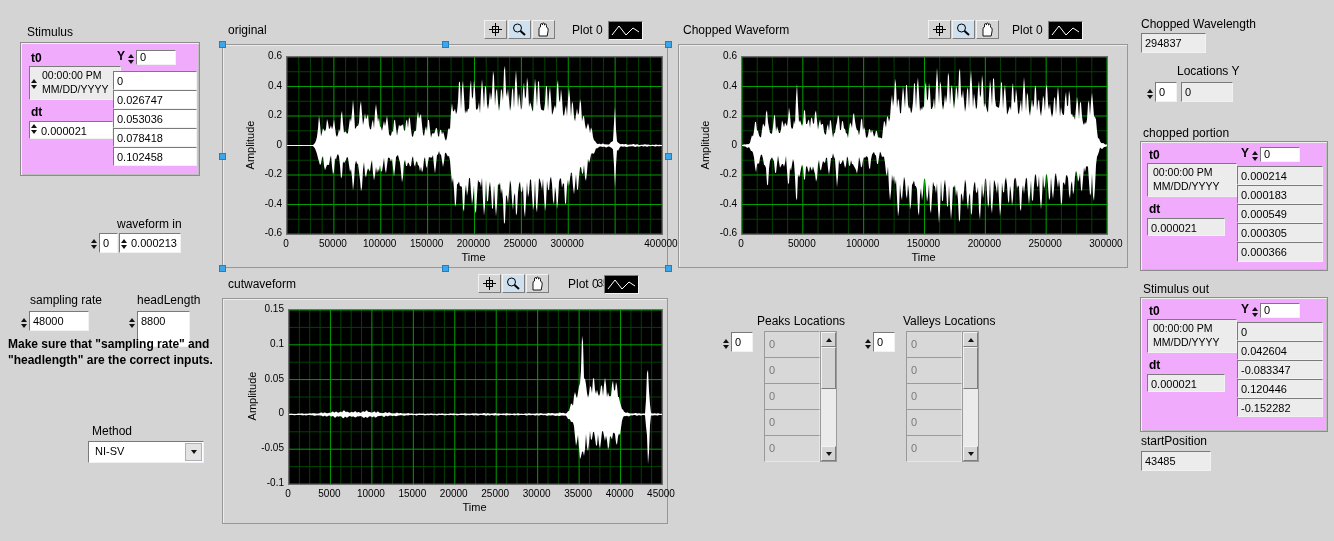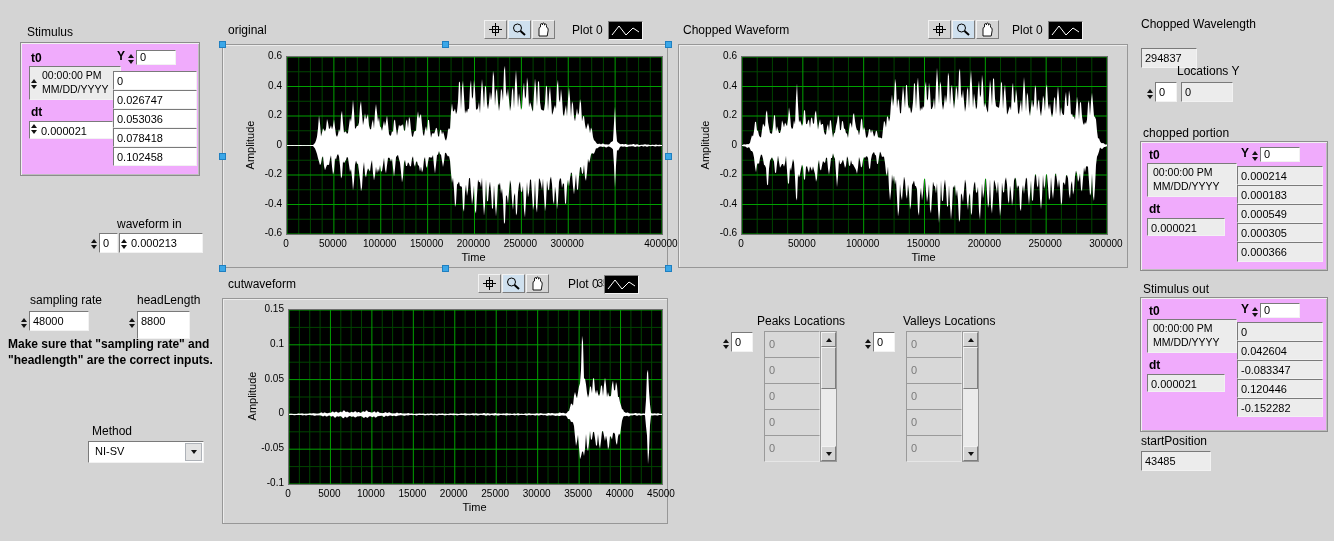--- a/index.html
+++ b/index.html
@@ -80,41 +80,41 @@
     <div class="field" style="left:92px;top:85px;width:84px;height:19px"><span>0.078418</span></div>
     <div class="field" style="left:92px;top:104px;width:84px;height:19px"><span>0.102458</span></div>
   </div>
 
   <span class="lbl" style="left:117px;top:217px">waveform in</span>
   <div class="spin-col" style="left:90px;top:236px">
       <div class="tri-up"></div>
       <div class="tri-down"></div>
     </div>
   <div class="field" style="left:99px;top:233px;width:19px;height:20px"><span>0</span></div>
-  <div class="field" style="left:119px;top:233px;width:84px;height:20px">
+  <div class="field" style="left:119px;top:233px;width:62px;height:20px">
     <div class="spin-col" style="left:0;top:2px">
         <div class="tri-up"></div>
         <div class="tri-down"></div>
       </div>
     <span style="margin-left:8px">0.000213</span>
   </div>
 
   <span class="lbl" style="left:30px;top:293px">sampling rate</span>
   <div class="spin-col" style="left:20px;top:315px">
       <div class="tri-up"></div>
       <div class="tri-down"></div>
     </div>
   <div class="field" style="left:29px;top:311px;width:60px;height:20px"><span>48000</span></div>
 
   <span class="lbl" style="left:137px;top:293px">headLength</span>
   <div class="spin-col" style="left:128px;top:315px">
       <div class="tri-up"></div>
       <div class="tri-down"></div>
     </div>
-  <div class="field" style="left:137px;top:311px;width:53px;height:28px"><span>8800</span></div>
+  <div class="field" style="left:137px;top:311px;width:53px;height:36px"><span>8800</span></div>
 
   <div class="note" style="left:8px;top:336px">Make sure that "sampling rate" and</div>
   <div class="note" style="left:8px;top:352px">"headlength" are the correct inputs.</div>
 
   <span class="lbl" style="left:92px;top:424px">Method</span>
   <div class="dropdown" style="left:88px;top:441px;width:116px;height:22px">
     <span>NI-SV</span>
     <div class="dd-btn">
       <div class="tri-down"></div>
     </div>
@@ -463,21 +463,21 @@
     <div class="sb-btn" style="top:0">
         <div class="tri-up"></div>
       </div>
     <div class="sb-thumb" style="top:15px;height:42px"></div>
     <div class="sb-btn" style="bottom:0">
         <div class="tri-down"></div>
       </div>
   </div>
 
   <span class="lbl" style="left:1141px;top:17px">Chopped Wavelength</span>
-  <div class="field ind" style="left:1141px;top:48px;width:56px;height:20px"><span>294837</span></div>
+  <div class="field ind" style="left:1141px;top:33px;width:65px;height:20px"><span>294837</span></div>
 
   <span class="lbl" style="left:1177px;top:64px">Locations Y</span>
   <div class="spin-col" style="left:1146px;top:86px">
       <div class="tri-up"></div>
       <div class="tri-down"></div>
     </div>
   <div class="field" style="left:1155px;top:82px;width:22px;height:20px"><span>0</span></div>
   <div class="field ind" style="left:1181px;top:82px;width:52px;height:20px"><span>0</span></div>
 
   <span class="lbl" style="left:1143px;top:126px">chopped portion</span>

